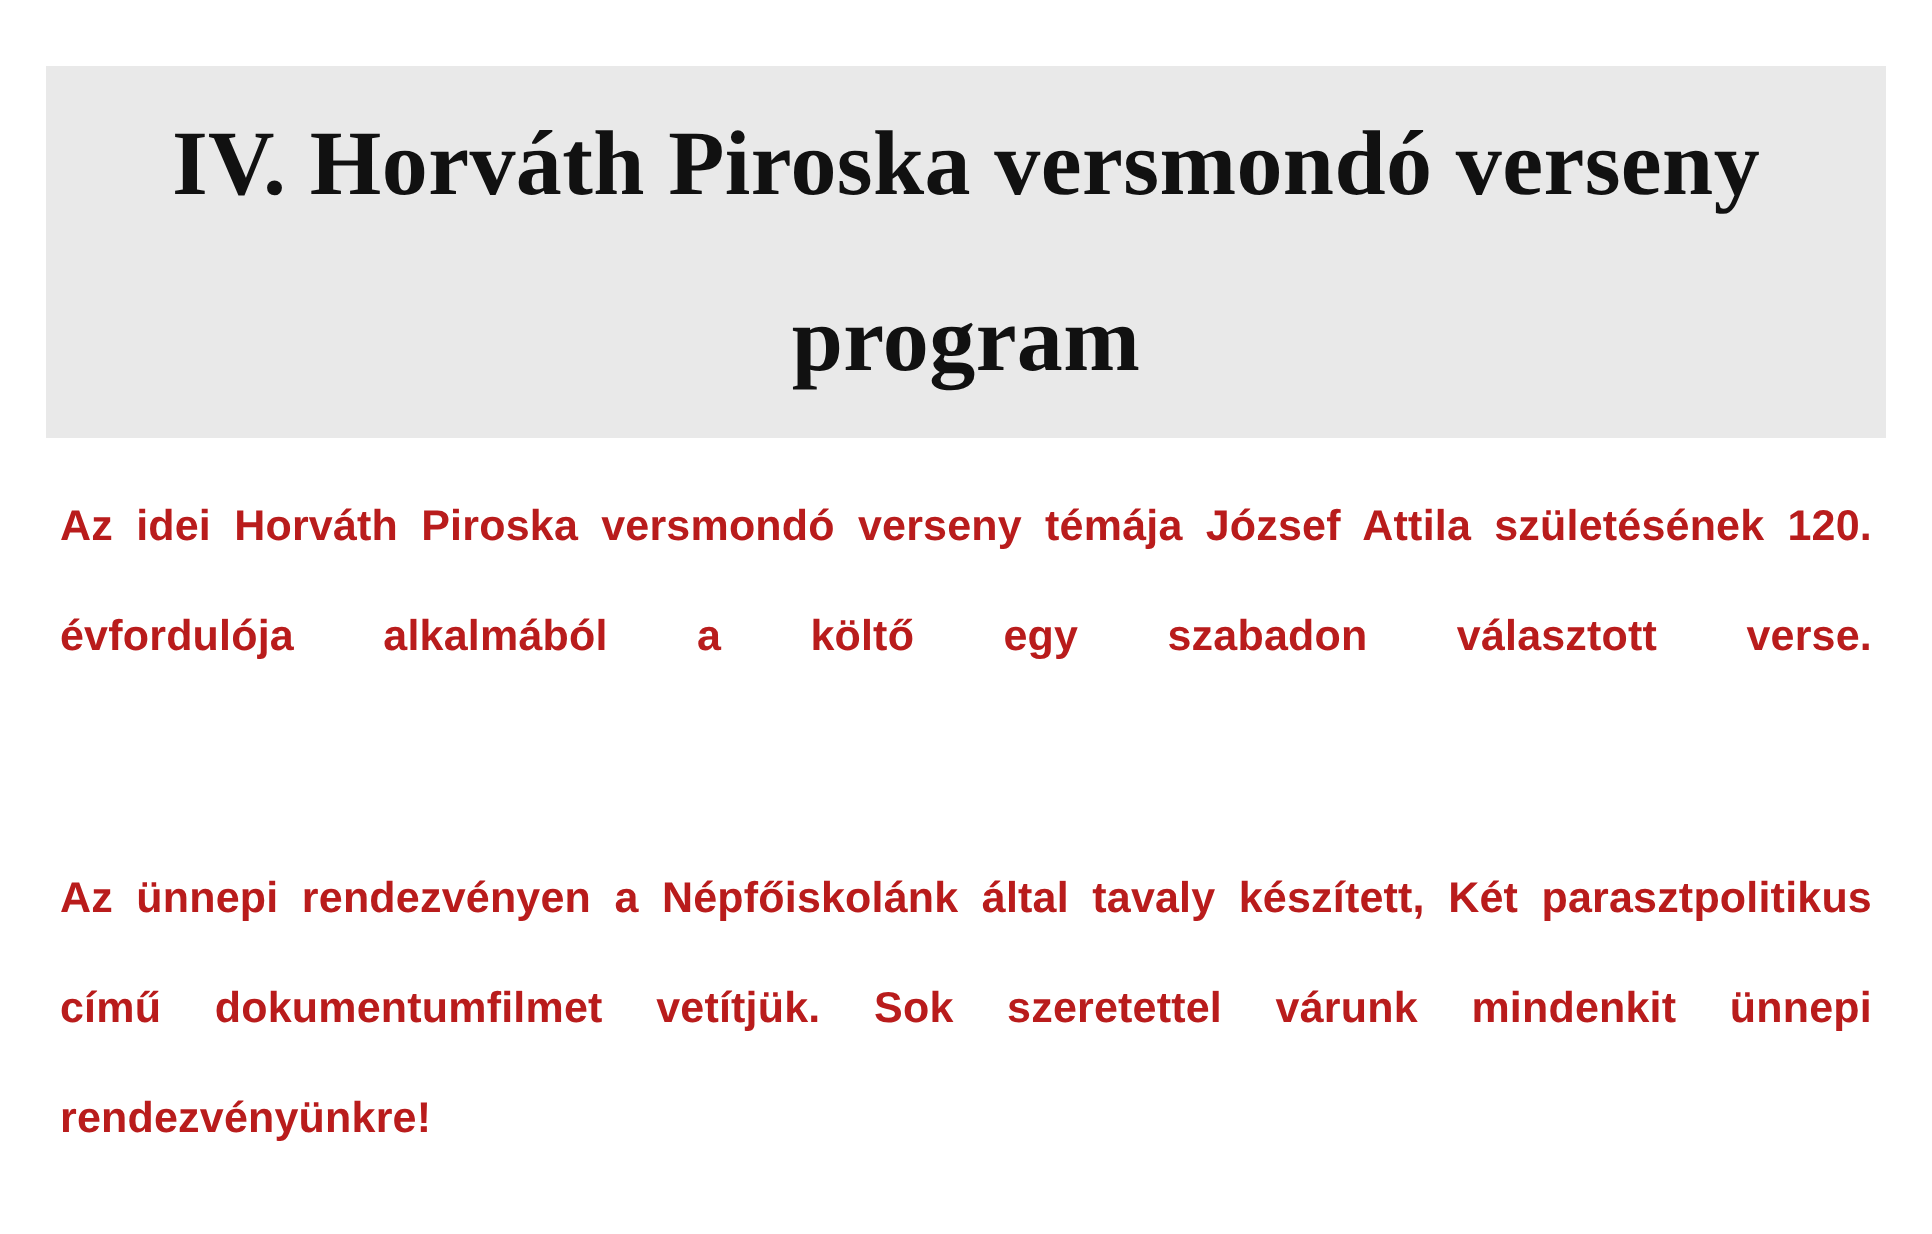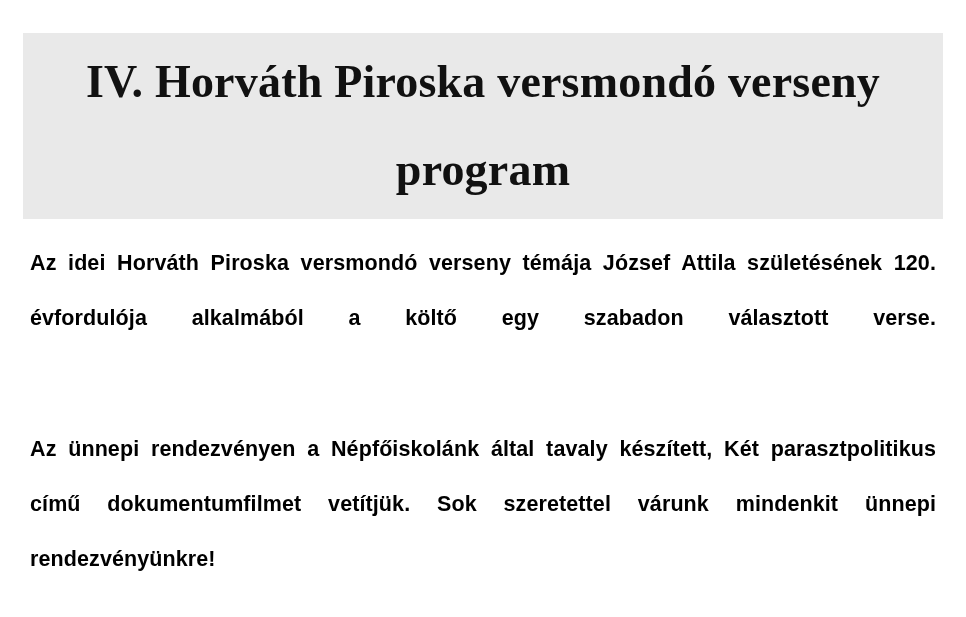--- a/index.html
+++ b/index.html
@@ -43,21 +43,21 @@
     max-width: 800px;
   }
   .body-area {
     position: absolute;
     left: 30px;
     top: 236px;
     width: 906px;
   }
   p.para {
     margin: 0;
-    color: #000000;
+    color: #b91c1c;
     text-align: justify;
     text-justify: inter-word;
     font-size: 21.5px;
     line-height: 55px;
     letter-spacing: 0.1px;
   }
   p.para.lead {
     font-weight: 700;
   }
   p.para.second {

